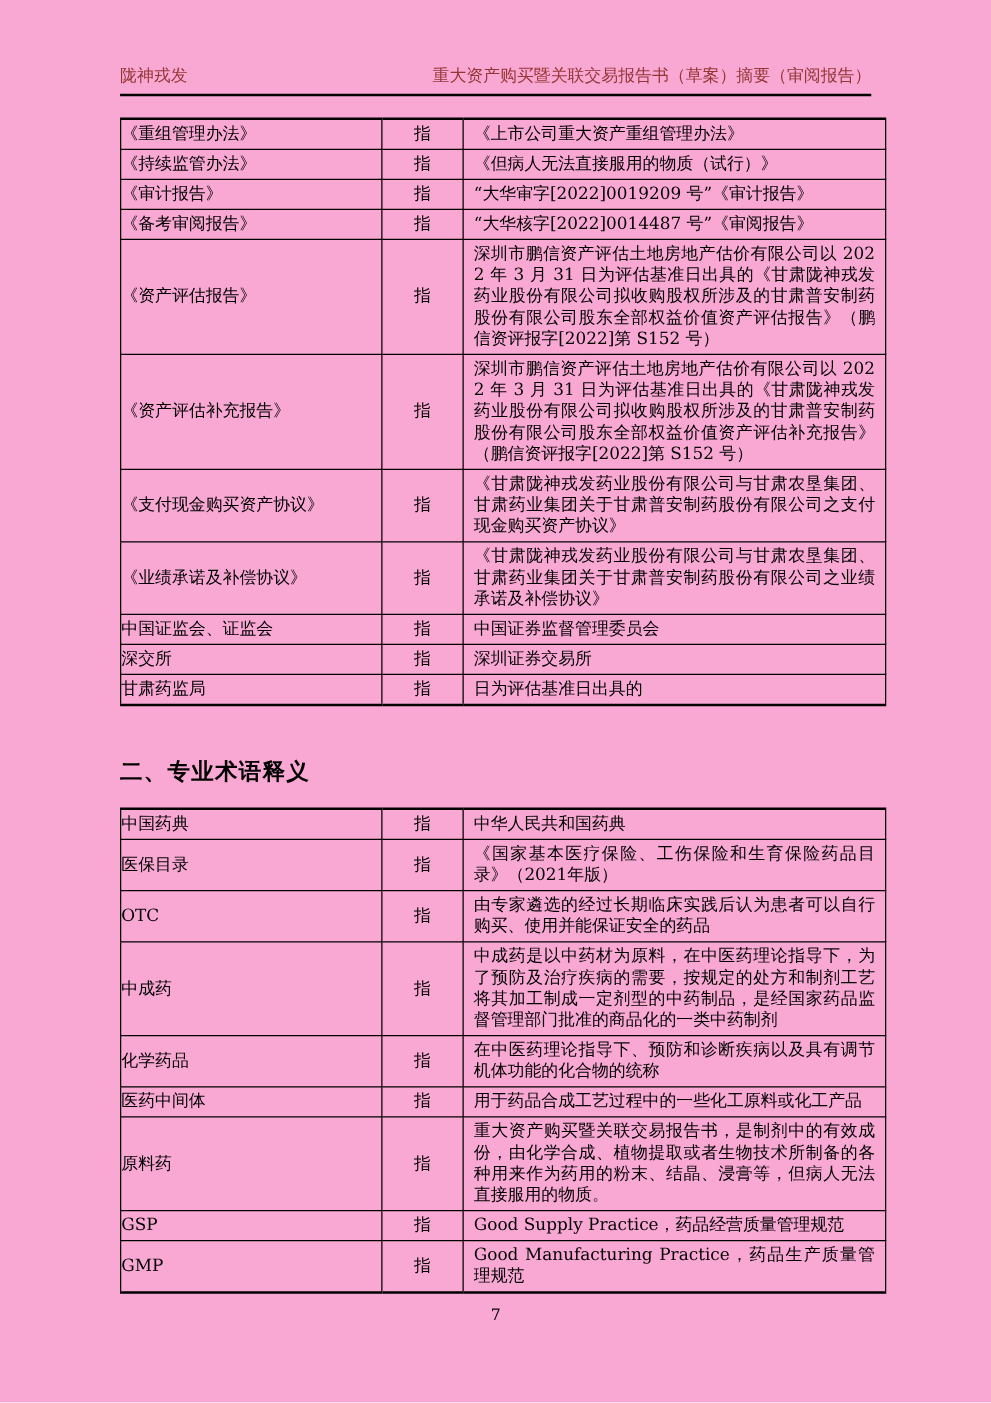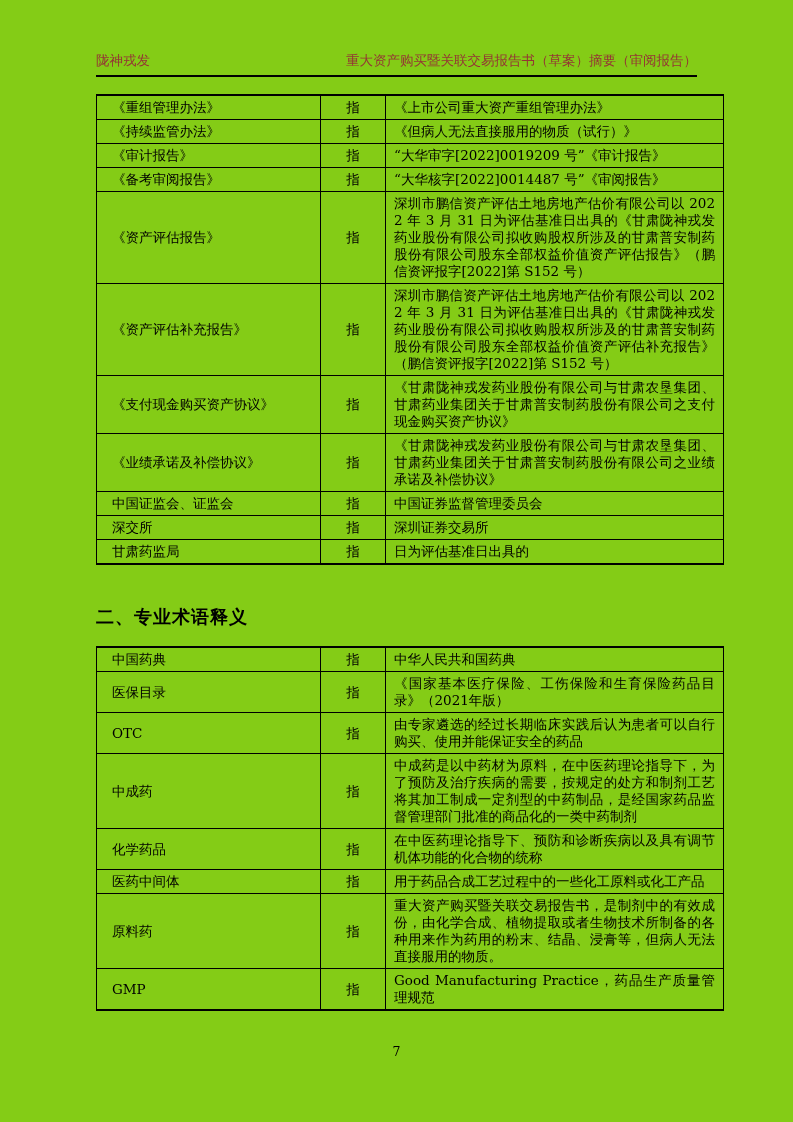--- a/index.html
+++ b/index.html
@@ -1,21 +1,21 @@
 <!DOCTYPE html>
 <html><head>
 <meta charset="utf-8">
 <style>
   html, body { margin: 0; padding: 0; background: #ffffff; }
   .page {
     position: relative;
     width: 793px;
     height: 1122px;
     box-sizing: border-box;
-    background: #84cc16;
+    background: #f9a8d4;
     padding: 52px 96px 0 96px;
     font-family: "DejaVu Serif", "Liberation Serif", serif;
     color: #000000;
     overflow: hidden;
   }
   .doc-header {
     display: flex;
     justify-content: space-between;
     align-items: flex-end;
     border-bottom: 2px solid #000000;
@@ -33,21 +33,21 @@
     margin-top: 17px;
   }
   .def-table td {
     border: 1px solid #000000;
     padding: 3px 8px;
     vertical-align: middle;
     word-break: break-all;
   }
   .def-table tr:first-child td { border-top: 2px solid #000000; }
   .def-table tr:last-child td { border-bottom: 2px solid #000000; }
-  .def-table td.term { width: 200px; padding-left: 15px; }
+  .def-table td.term { width: 200px; padding-left: 0; }
   .def-table td.zhi  { width: 48px; text-align: center; }
   .def-table td.def  { width: 321px; text-align: justify; }
   .section-heading {
     font-family: "DejaVu Sans", "Liberation Sans", sans-serif;
     font-weight: bold;
     font-size: 18px;
     margin: 40px 0 6px 0;
     color: #000000;
     letter-spacing: 1px;
   }
@@ -164,20 +164,25 @@
         <td class="term">医药中间体</td>
         <td class="zhi">指</td>
         <td class="def">用于药品合成工艺过程中的一些化工原料或化工产品</td>
       </tr>
       <tr>
         <td class="term">原料药</td>
         <td class="zhi">指</td>
         <td class="def">重大资产购买暨关联交易报告书，是制剂中的有效成份，由化学合成、植物提取或者生物技术所制备的各种用来作为药用的粉末、结晶、浸膏等，但病人无法直接服用的物质。</td>
       </tr>
       <tr>
+        <td class="term">GSP</td>
+        <td class="zhi">指</td>
+        <td class="def">Good Supply Practice，药品经营质量管理规范</td>
+      </tr>
+      <tr>
         <td class="term">GMP</td>
         <td class="zhi">指</td>
         <td class="def">Good Manufacturing Practice，药品生产质量管理规范</td>
       </tr>
     </tbody>
   </table>
 
   <div class="page-footer">7</div>
 
 </div>

